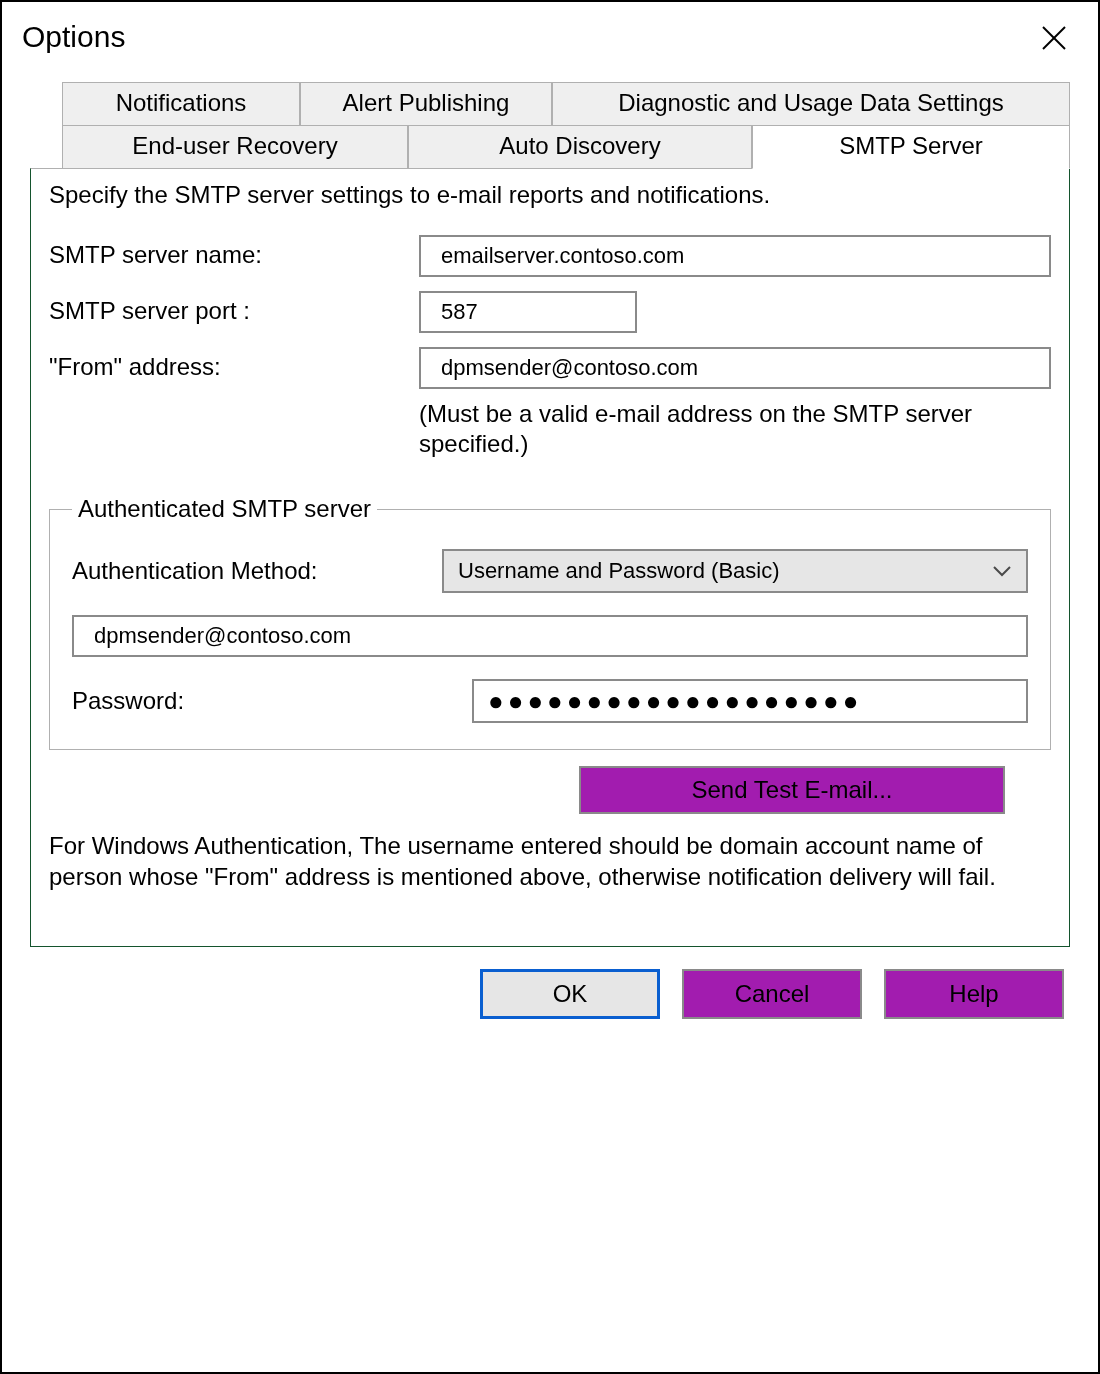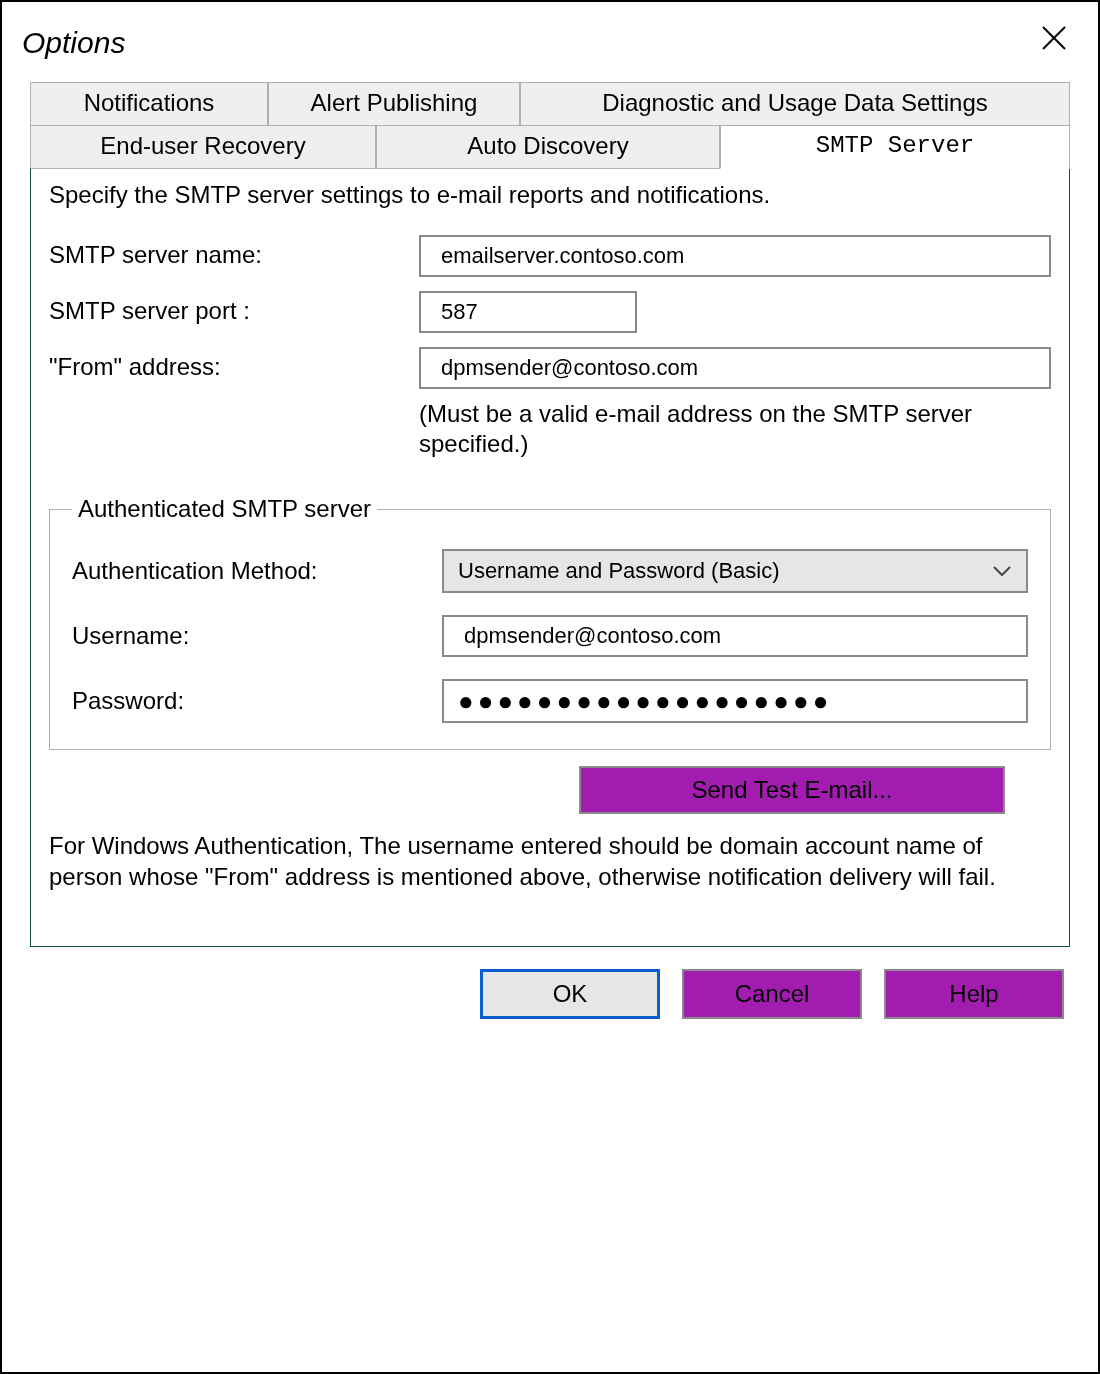--- a/index.html
+++ b/index.html
@@ -16,24 +16,23 @@
   .window {
     width: 1100px;
     height: 1374px;
     border: 2px solid #000;
     background: #fff;
     display: flex;
     flex-direction: column;
   }
   .titlebar {
     display: flex;
-    align-items: flex-end;
+    align-items: flex-start;
     justify-content: space-between;
     padding: 18px 24px 22px 20px;
-    font-style: italic;
   }
   .titlebar h1 {
     margin: 0;
     font-size: 30px;
     font-weight: 400;
   }
   .close-btn {
     width: 40px;
     height: 40px;
     display: flex;
@@ -48,20 +47,21 @@
     flex: 1;
     padding: 0 28px 24px 28px;
     display: flex;
     flex-direction: column;
   }
   .tabs-wrap {
     position: relative;
   }
   .tab-row {
     display: flex;
+    margin-left: 32px;
   }
   .tab {
     border: 1px solid #b0b0b0;
     background: #efefef;
     padding: 6px 0 8px 0;
     text-align: center;
     font-size: 24px;
     cursor: default;
     margin-bottom: -1px;
   }
@@ -69,21 +69,21 @@
     background: #fff;
     border-bottom: 1px solid #fff;
     z-index: 2;
     position: relative;
   }
   .tab1a { width: 238px; }
   .tab1b { width: 252px; }
   .tab1c { flex:1; }
   .tab2a { width: 346px; }
   .tab2b { width: 344px; }
-  .tab2c { flex:1;font-family:Liberation Mono, monospace; }
+  .tab2c { flex:1; }
   .panel {
     border: 1px solid #14532d;
     border-top: 1px solid #b0b0b0;
     background: #fff;
     padding: 12px 18px 30px 18px;
     flex: 1;
     position: relative;
   }
   .desc { margin: 0 0 26px 0; font-size: 24px; }
   .form-row {
@@ -247,27 +247,26 @@
                 <span class="chevron">
                   <svg width="20" height="12" viewBox="0 0 20 12">
                       <polyline points="2,2 10,10 18,2" fill="none" stroke="#4a4a4a" stroke-width="2"></polyline>
                     </svg>
                 </span>
               </div>
             </div>
           </div>
 
           <div class="g-row">
-            <div class="g-label">Username:</div>
             <div class="g-field">
               <input class="tinput" type="text" value="dpmsender@contoso.com" style="">
             </div>
           </div>
 
-          <div class="g-row" style="margin-bottom:0;">
+          <div class="g-row" style="margin-bottom:0;gap:30px;">
             <div class="g-label">Password:</div>
             <div class="g-field">
               <div class="pwfield">●●●●●●●●●●●●●●●●●●●</div>
             </div>
           </div>
         </fieldset>
 
         <div class="test-row">
           <button class="btn btn-test" type="button">Send Test E-mail...</button>
         </div>

